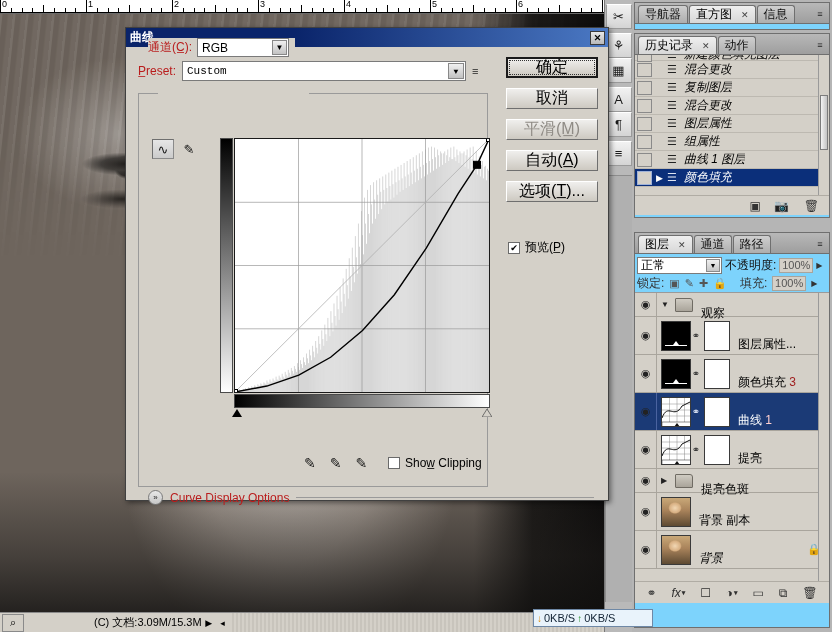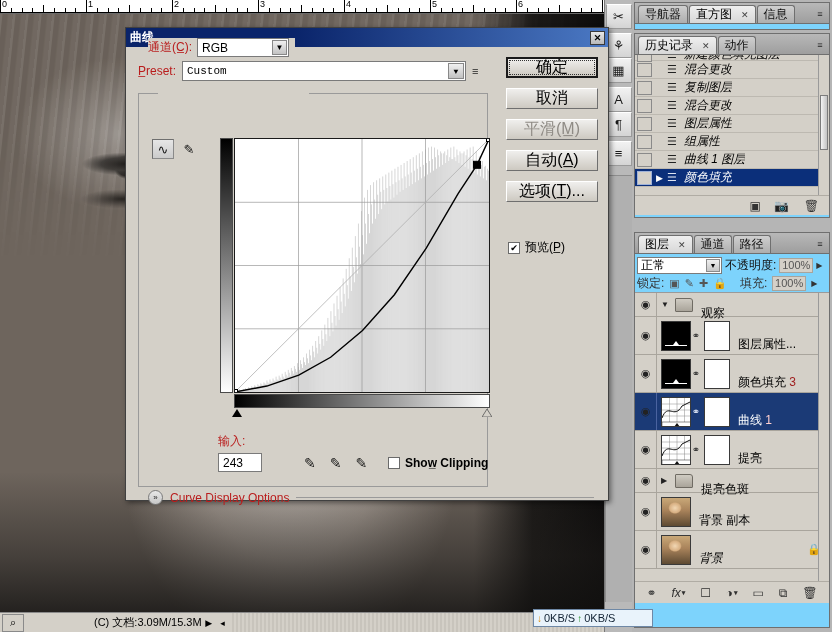--- a/index.html
+++ b/index.html
@@ -365,21 +365,21 @@
   #output-block { position:absolute; left:14px; top:204px; width:76px; }
   #input-block  { position:absolute; left:92px; top:386px; width:80px; }
   .num-field {
     width: 44px; height: 19px; background:#fff; border:1px solid #7a7a7a;
     display:flex; align-items:center; padding-left:4px; font-size:12px; color:#000;
     margin-top: 3px;
   }
   #eyedroppers { position:absolute; left:178px; top:408px; display:flex; gap:14px; }
   .edrop { font-size:14px; color:#111; transform: rotate(0deg); }
   #show-clipping {
-    position:absolute; left:262px; top:409px; display:flex; align-items:center; gap:5px; font-size:12px;font-weight:bold;
+    position:absolute; left:262px; top:409px; display:flex; align-items:center; gap:5px; font-size:12px;
   }
   .cbox {
     width:12px; height:12px; background:#fff; border:1px solid #6a6a6a;
     display:flex; align-items:center; justify-content:center; font-size:9px; color:#000;
   }
   #cdo-row {
     position:absolute; left:22px; top:443px; right:14px; display:flex; align-items:center; gap:7px;
   }
   #cdo-toggle {
     width:15px; height:15px; border-radius:50%; border:1px solid #7a7a7a;
@@ -1046,24 +1046,20 @@
             <rect x="251.5" y="-2.5" width="5" height="5" fill="#fff" stroke="#000" stroke-width="1"></rect>
           </svg>
       </div>
       <div id="grad-horiz"></div>
       <div id="slider-black"></div>
       <svg id="slider-white-outline" viewBox="0 0 10 8">
         <polygon points="5,0 10,8 0,8" fill="#d4d0c8" stroke="#555" stroke-width="0.8"></polygon>
       </svg>
 
 
-      <div id="input-block">
-        <div class="lbl">输入:</div>
-        <div class="num-field">243</div>
-      </div>
 
       <div id="eyedroppers">
         <span class="edrop">✎</span>
         <span class="edrop">✎</span>
         <span class="edrop">✎</span>
       </div>
 
       <div id="show-clipping">
         <span class="cbox"></span>
         <span>Show̲ Clipping</span>

